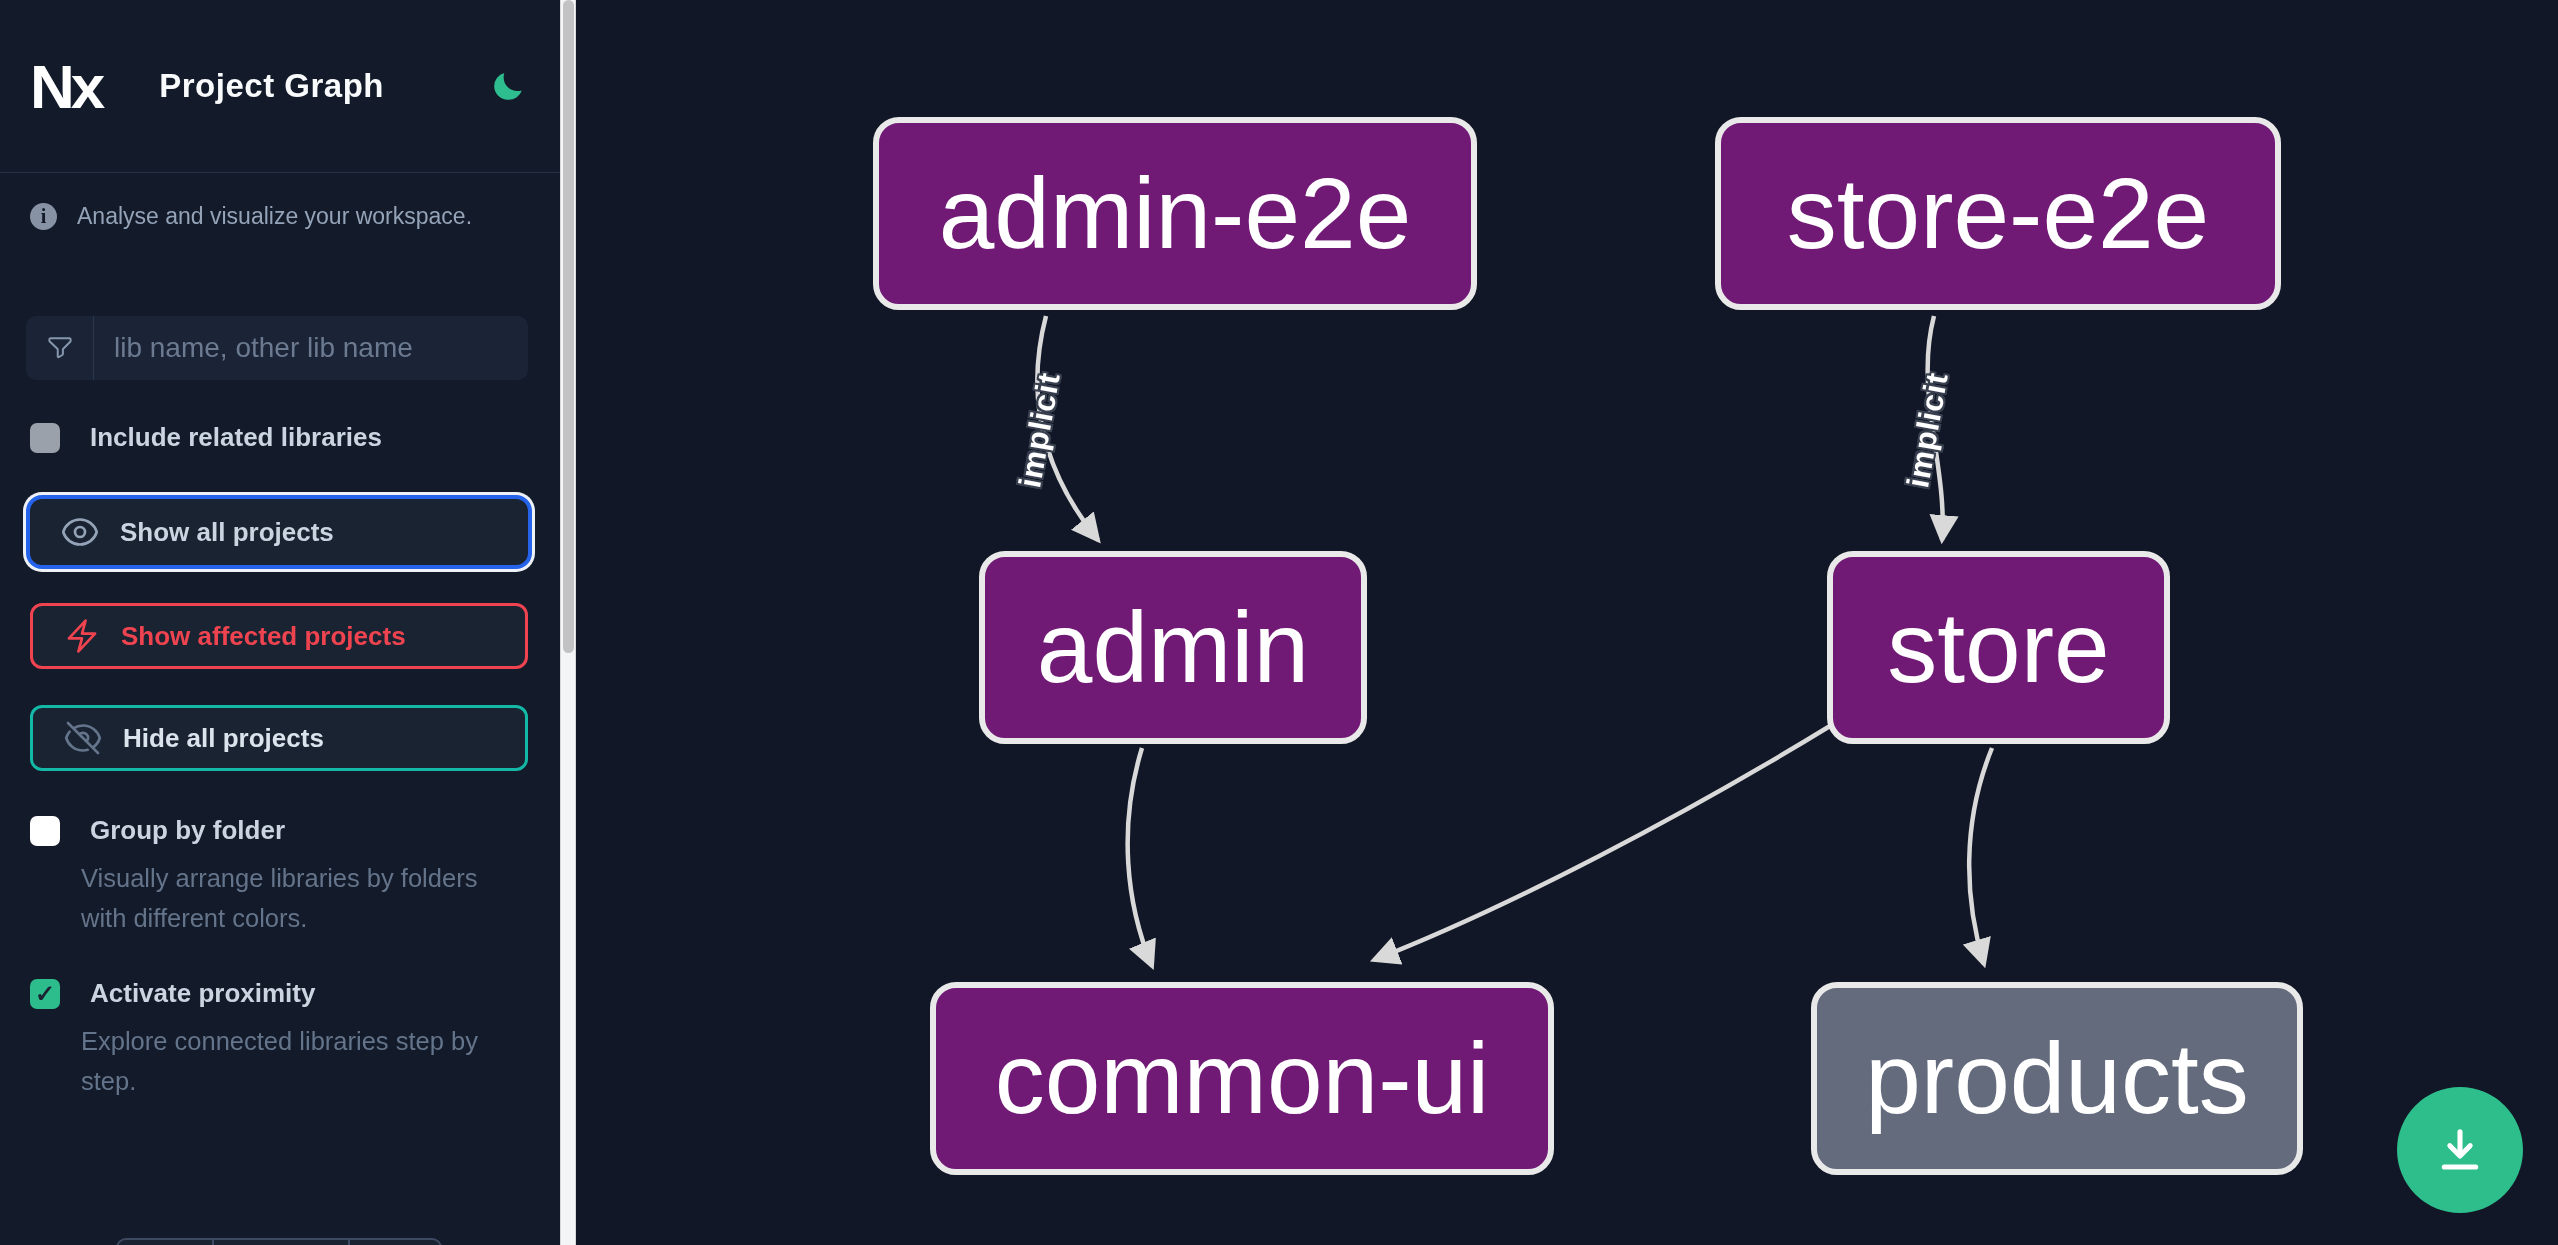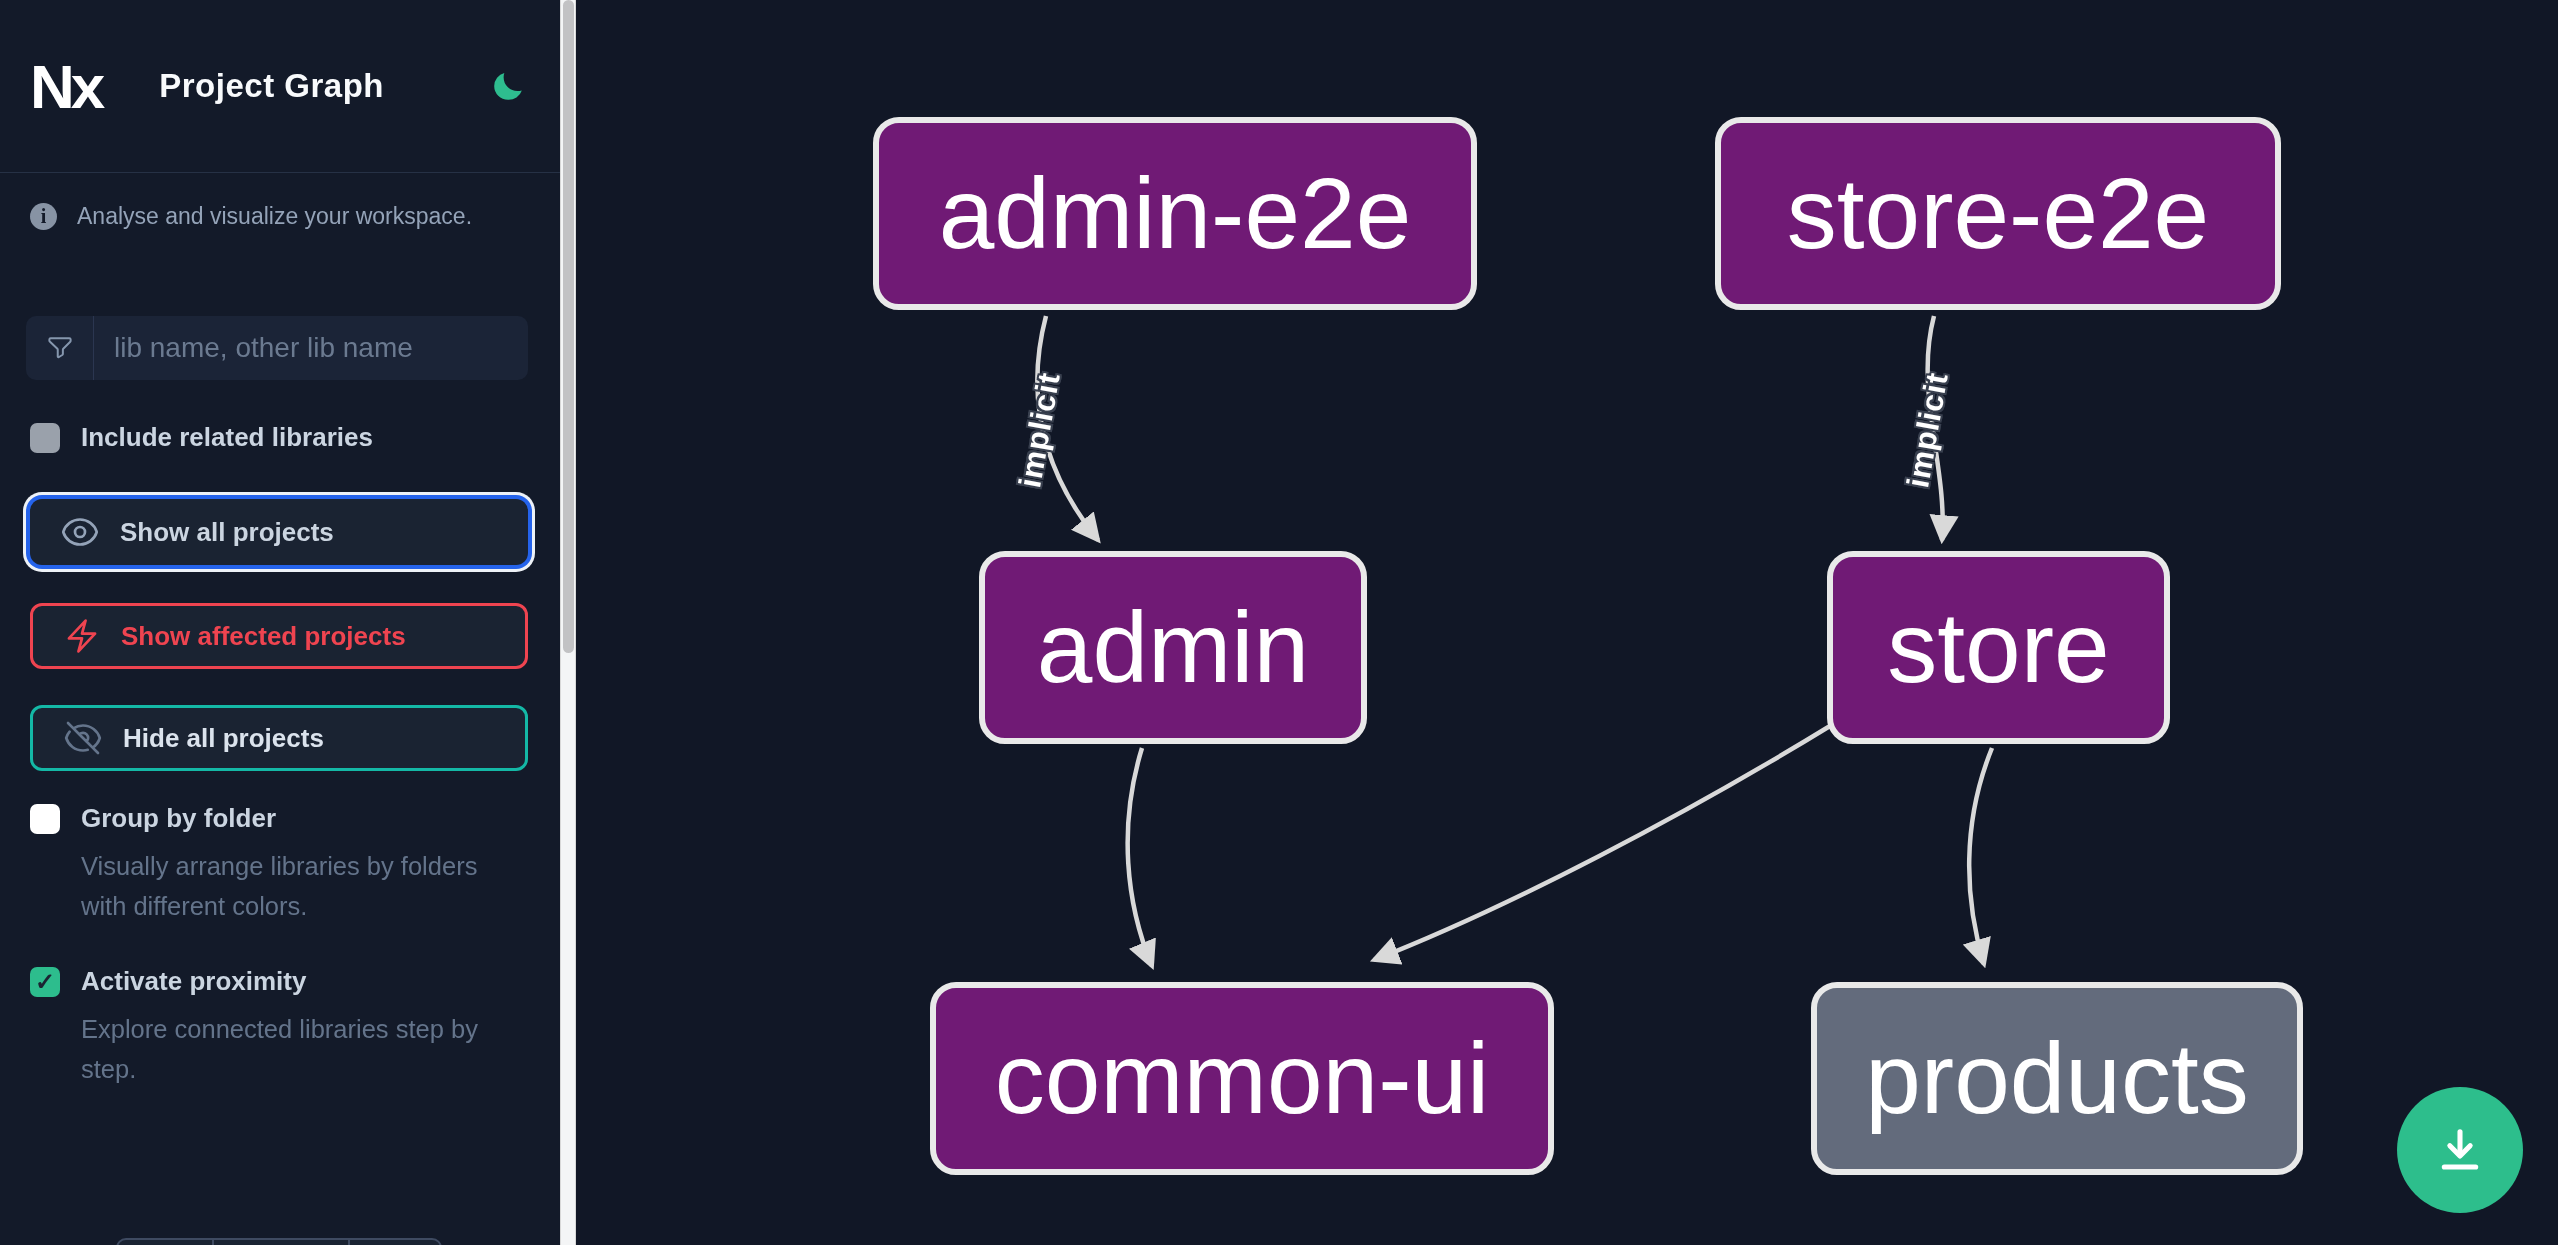--- a/index.html
+++ b/index.html
@@ -78,21 +78,21 @@
     display:flex; align-items:stretch; overflow:hidden;
   }
   .filter-icon-cell { width:68px; display:flex; align-items:center; justify-content:center; border-right:1px solid #2b3650; }
   .filter-input {
     flex:1; background:transparent; border:none; outline:none;
     color:#e2e8f0; font-size:28px; padding:0 20px; font-family:"Liberation Sans", sans-serif;
   }
   .filter-input::placeholder { color:#6b7a90; opacity:1; }
 
   .opt-row { padding:0 30px; margin-top:42px; }
-  .opt-head { display:flex; align-items:center; }
+  .opt-head { display:flex; align-items:center;gap:9px; }
   .checkbox {
     width:30px; height:30px; border-radius:7px; flex:0 0 auto; cursor:pointer;
     display:flex; align-items:center; justify-content:center;
   }
   .checkbox.gray  { background:#9aa1ab; }
   .checkbox.white { background:#ffffff; }
   .checkbox.green { background:#2dbd8d; }
   .checkmark { color:#1b2432; font-size:24px; font-weight:bold; line-height:1; }
   .opt-label { color:#cbd5e1; font-size:26px; font-weight:bold; margin-left:21px; cursor:pointer; }
   .opt-desc { color:#64748b; font-size:25.5px; line-height:40px; margin:12px 0 0 51px; }
@@ -236,21 +236,21 @@
 
     <button class="sb-btn btn-hide">
       <span>
         <svg class="icon-svg" width="40" height="40" viewBox="0 0 24 24" fill="none" stroke="#64748b" stroke-width="1.6" stroke-linecap="round" stroke-linejoin="round">
           <path d="M3.98 8.22A10.5 10.5 0 0 0 1.93 12c1.3 4.34 5.31 7.5 10.07 7.5.99 0 1.95-.14 2.86-.4M6.23 6.23A10.45 10.45 0 0 1 12 4.5c4.76 0 8.77 3.16 10.07 7.5a10.52 10.52 0 0 1-4.3 5.77M6.23 6.23 3 3m3.23 3.23 3.65 3.65m7.89 7.89L21 21m-3.23-3.23-3.65-3.65m0 0a3 3 0 1 0-4.24-4.24m4.24 4.24L9.88 9.88"></path>
         </svg>
       </span>
       <span class="btn-label">Hide all projects</span>
     </button>
 
-    <div class="opt-row" style="margin-top:32px;">
+    <div class="opt-row" style="margin-top:44px;">
       <div class="opt-head">
         <span class="checkbox white"></span>
         <label class="opt-label">Group by folder</label>
       </div>
       <div class="opt-desc w-group">Visually arrange libraries by folders with different colors.</div>
     </div>
 
     <div class="opt-row" style="margin-top:40px;">
       <div class="opt-head">
         <span class="checkbox green">

